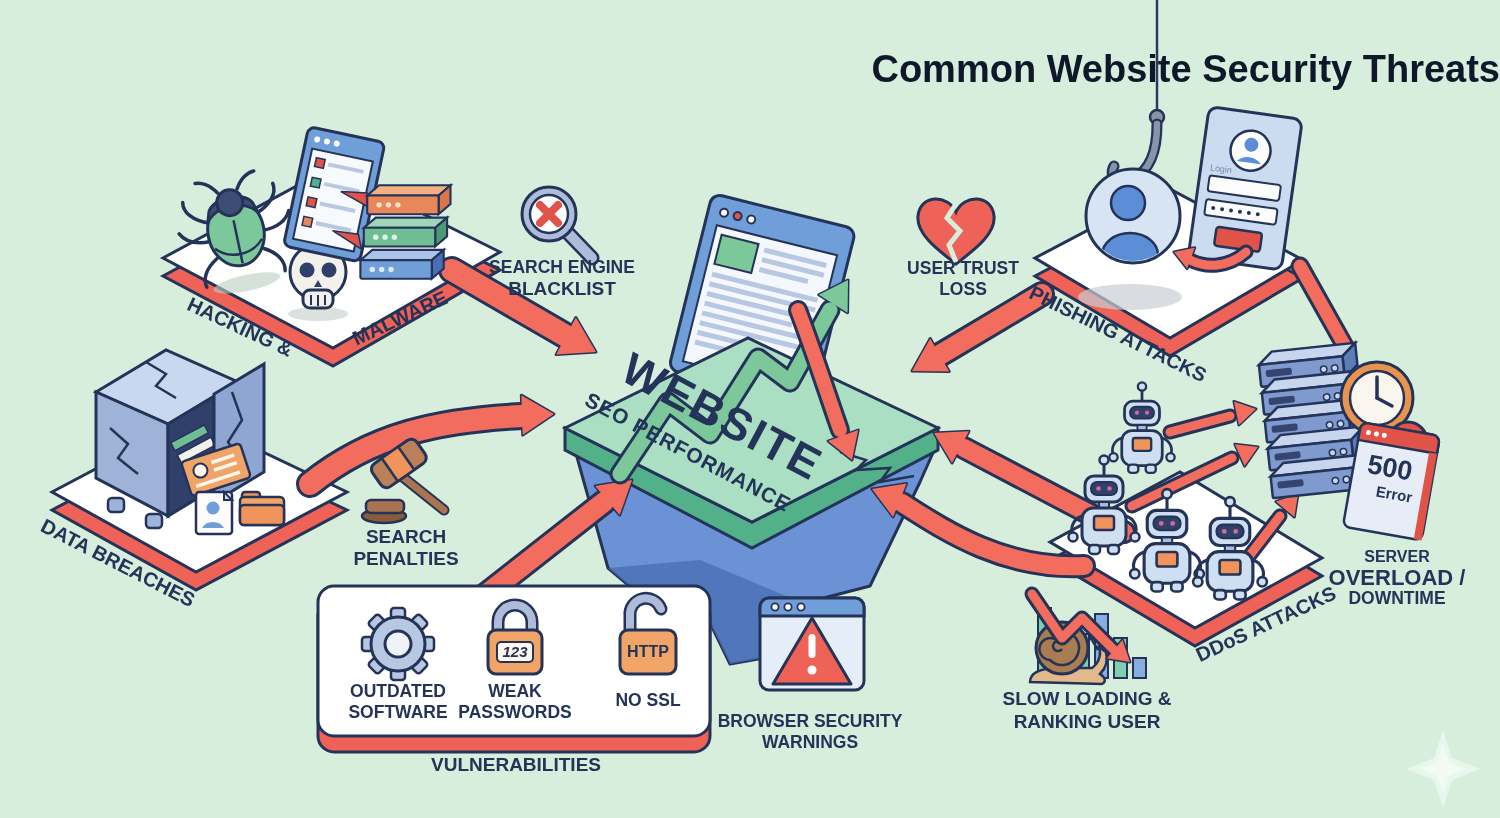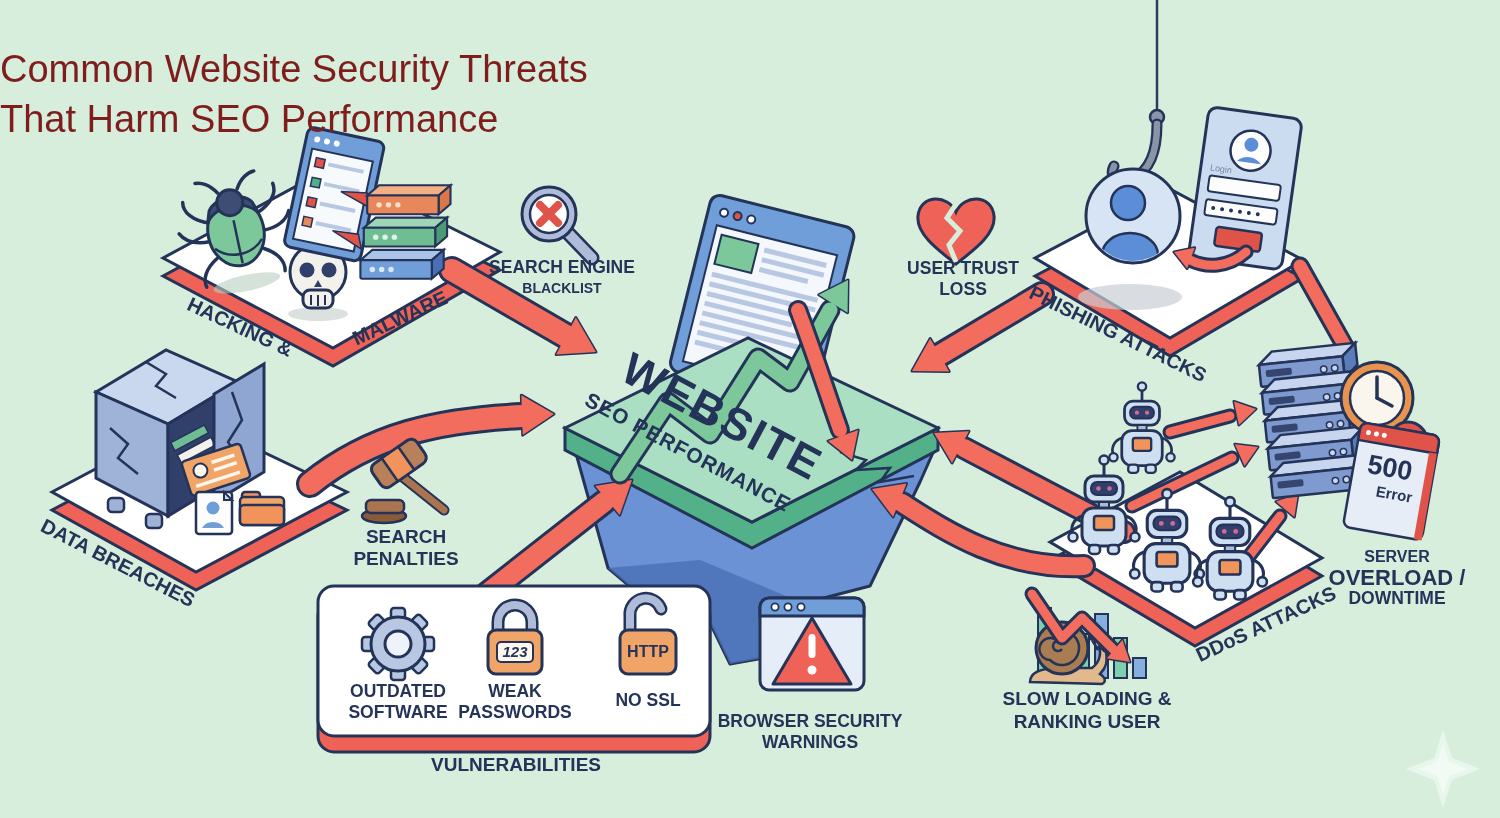--- a/index.html
+++ b/index.html
@@ -2,22 +2,22 @@
 <html><head>
 <meta charset="utf-8">
 <style>
   html,body{margin:0;padding:0;}
   #stage{position:relative;width:1500px;height:818px;background:#d8eedd;overflow:hidden;
          font-family:"Liberation Sans",sans-serif;}
   svg{position:absolute;left:0;top:0;}
   .lbl{position:absolute;font-weight:700;color:#243358;text-align:center;
        transform:translate(-50%,-50%);white-space:nowrap;line-height:1.12;
        font-family:"Liberation Sans",sans-serif;letter-spacing:0px;}
-  .title-wrap{position:absolute;left:0;top:44px;width:100%;text-align:left;
-       color:#7f1d1d;font-weight:400;font-size:38px;line-height:1.32;}
+  .title-wrap{position:absolute;left:0;top:44px;width:100%;text-align:right;
+       color:#0f172a;font-weight:700;font-size:38px;line-height:1.32;}
   .rot25{transform:translate(-50%,-50%) rotate(25deg);}
   .rotm25{transform:translate(-50%,-50%) rotate(-25deg);}
 </style>
 </head>
 <body>
 
 <div id="stage">
 
 <svg id="art" width="1500" height="818" viewBox="0 0 1500 818">
   <defs>
@@ -430,28 +430,27 @@
       </g>
 
   <g opacity="0.75">
     <path d="M1443,730 L1452,758 L1480,769 L1452,780 L1443,808 L1434,780 L1406,769 L1434,758 Z" fill="#eefaf2"></path>
     <path d="M1443,744 L1449,762 L1467,769 L1449,776 L1443,794 L1437,776 L1419,769 L1437,762 Z" fill="#fbfffc"></path>
   </g>
 </svg>
 
 <div class="title-wrap">
   <div>Common Website Security Threats</div>
-  <div>That Harm SEO Performance</div>
 </div>
 
 <div class="lbl rot25" style="left:240px;top:327px;font-size:20px;">HACKING &amp;</div>
 <div class="lbl rotm25" style="left:400px;top:318px;font-size:20px;">MALWARE</div>
 
 <div class="lbl" style="left:562px;top:268px;font-size:17.5px;">SEARCH ENGINE</div>
-<div class="lbl" style="left:562px;top:289px;font-size:14px;">BLACKLIST</div>
+<div class="lbl" style="left:562px;top:289px;font-size:19px;">BLACKLIST</div>
 
 <div class="lbl" style="left:118px;top:563px;font-size:20px;transform:translate(-50%,-50%) rotate(27deg);">DATA BREACHES</div>
 
 <div class="lbl" style="left:406px;top:537px;font-size:19px;">SEARCH</div>
 <div class="lbl" style="left:406px;top:559px;font-size:19px;">PENALTIES</div>
 
 <div class="lbl" style="left:722px;top:417px;font-size:45px;letter-spacing:2px;transform:translate(-50%,-50%) rotate(28deg);">WEBSITE</div>
 <div class="lbl" style="left:688px;top:452px;font-size:21px;letter-spacing:1px;transform:translate(-50%,-50%) rotate(28deg);">SEO PERFORMANCE</div>
 
 <div class="lbl" style="left:963px;top:269px;font-size:17.5px;">USER TRUST</div>

